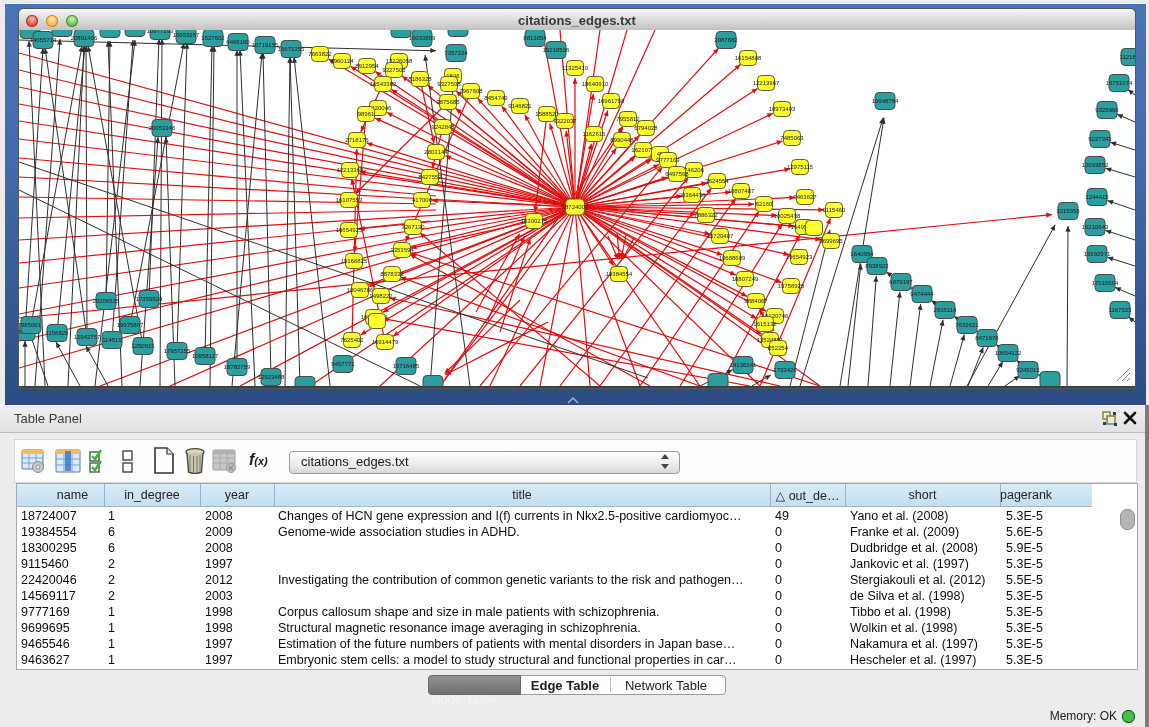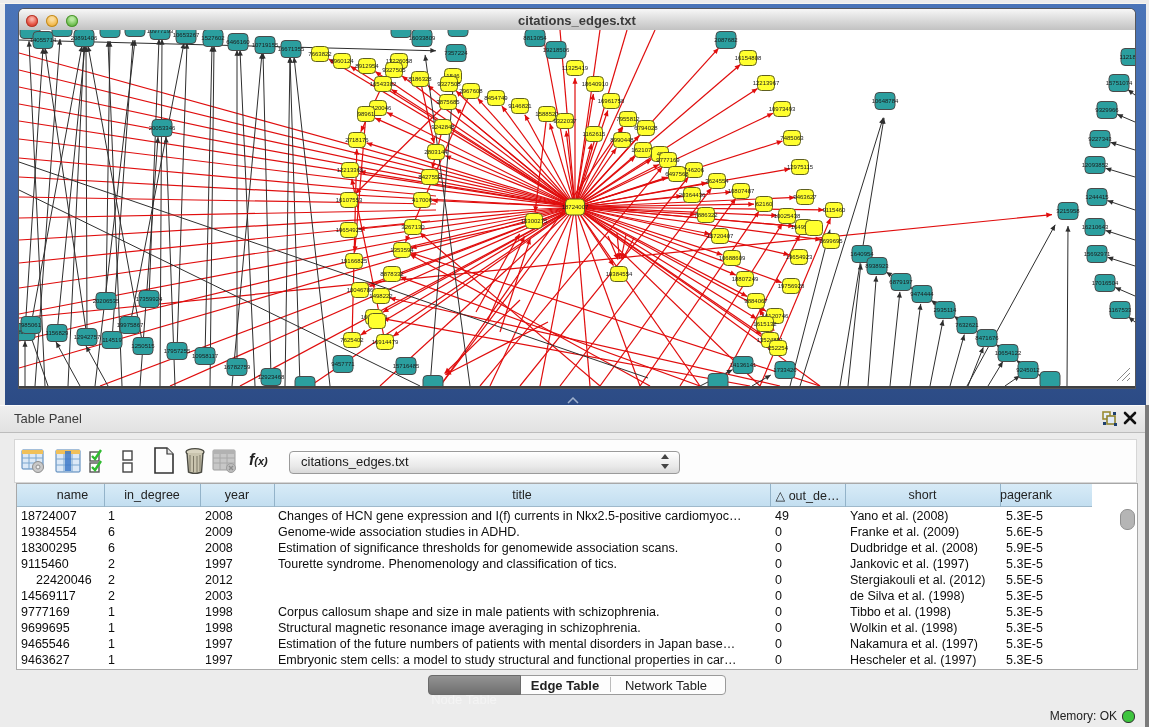--- a/index.html
+++ b/index.html
@@ -796,38 +796,37 @@
     <span style="left:205px">2009</span>
     <span style="left:278px;width:488px;overflow:hidden;white-space:nowrap">Genome-wide association studies in ADHD.</span>
     <span style="left:775px">0</span>
     <span style="left:850px">Franke et al. (2009)</span>
     <span style="left:1006px">5.6E-5</span>
   </div>
 <div class="tr" style="top:540px">
     <span style="left:21px">18300295</span>
     <span style="left:108px">6</span>
     <span style="left:205px">2008</span>
-    <span style="left:278px;width:488px;overflow:hidden;white-space:nowrap">Estimation of significance thresholds for genomewide association scans.</span>
     <span style="left:775px">0</span>
     <span style="left:850px">Dudbridge et al. (2008)</span>
     <span style="left:1006px">5.9E-5</span>
   </div>
 <div class="tr" style="top:556px">
     <span style="left:21px">9115460</span>
     <span style="left:108px">2</span>
     <span style="left:205px">1997</span>
-    <span style="left:278px;width:488px;overflow:hidden;white-space:nowrap">Tourette syndrome. Phenomenology and classification of tics.</span>
     <span style="left:775px">0</span>
     <span style="left:850px">Jankovic et al. (1997)</span>
     <span style="left:1006px">5.3E-5</span>
   </div>
 <div class="tr" style="top:572px">
-    <span style="left:36px">22420046</span>
+    <span style="left:21px">22420046</span>
     <span style="left:108px">2</span>
     <span style="left:205px">2012</span>
+    <span style="left:278px;width:488px;overflow:hidden;white-space:nowrap">Investigating the contribution of common genetic variants to the risk and pathogen…</span>
     <span style="left:775px">0</span>
     <span style="left:850px">Stergiakouli et al. (2012)</span>
     <span style="left:1006px">5.5E-5</span>
   </div>
 <div class="tr" style="top:588px">
     <span style="left:21px">14569117</span>
     <span style="left:108px">2</span>
     <span style="left:205px">2003</span>
     <span style="left:775px">0</span>
     <span style="left:850px">de Silva et al. (1998)</span>

